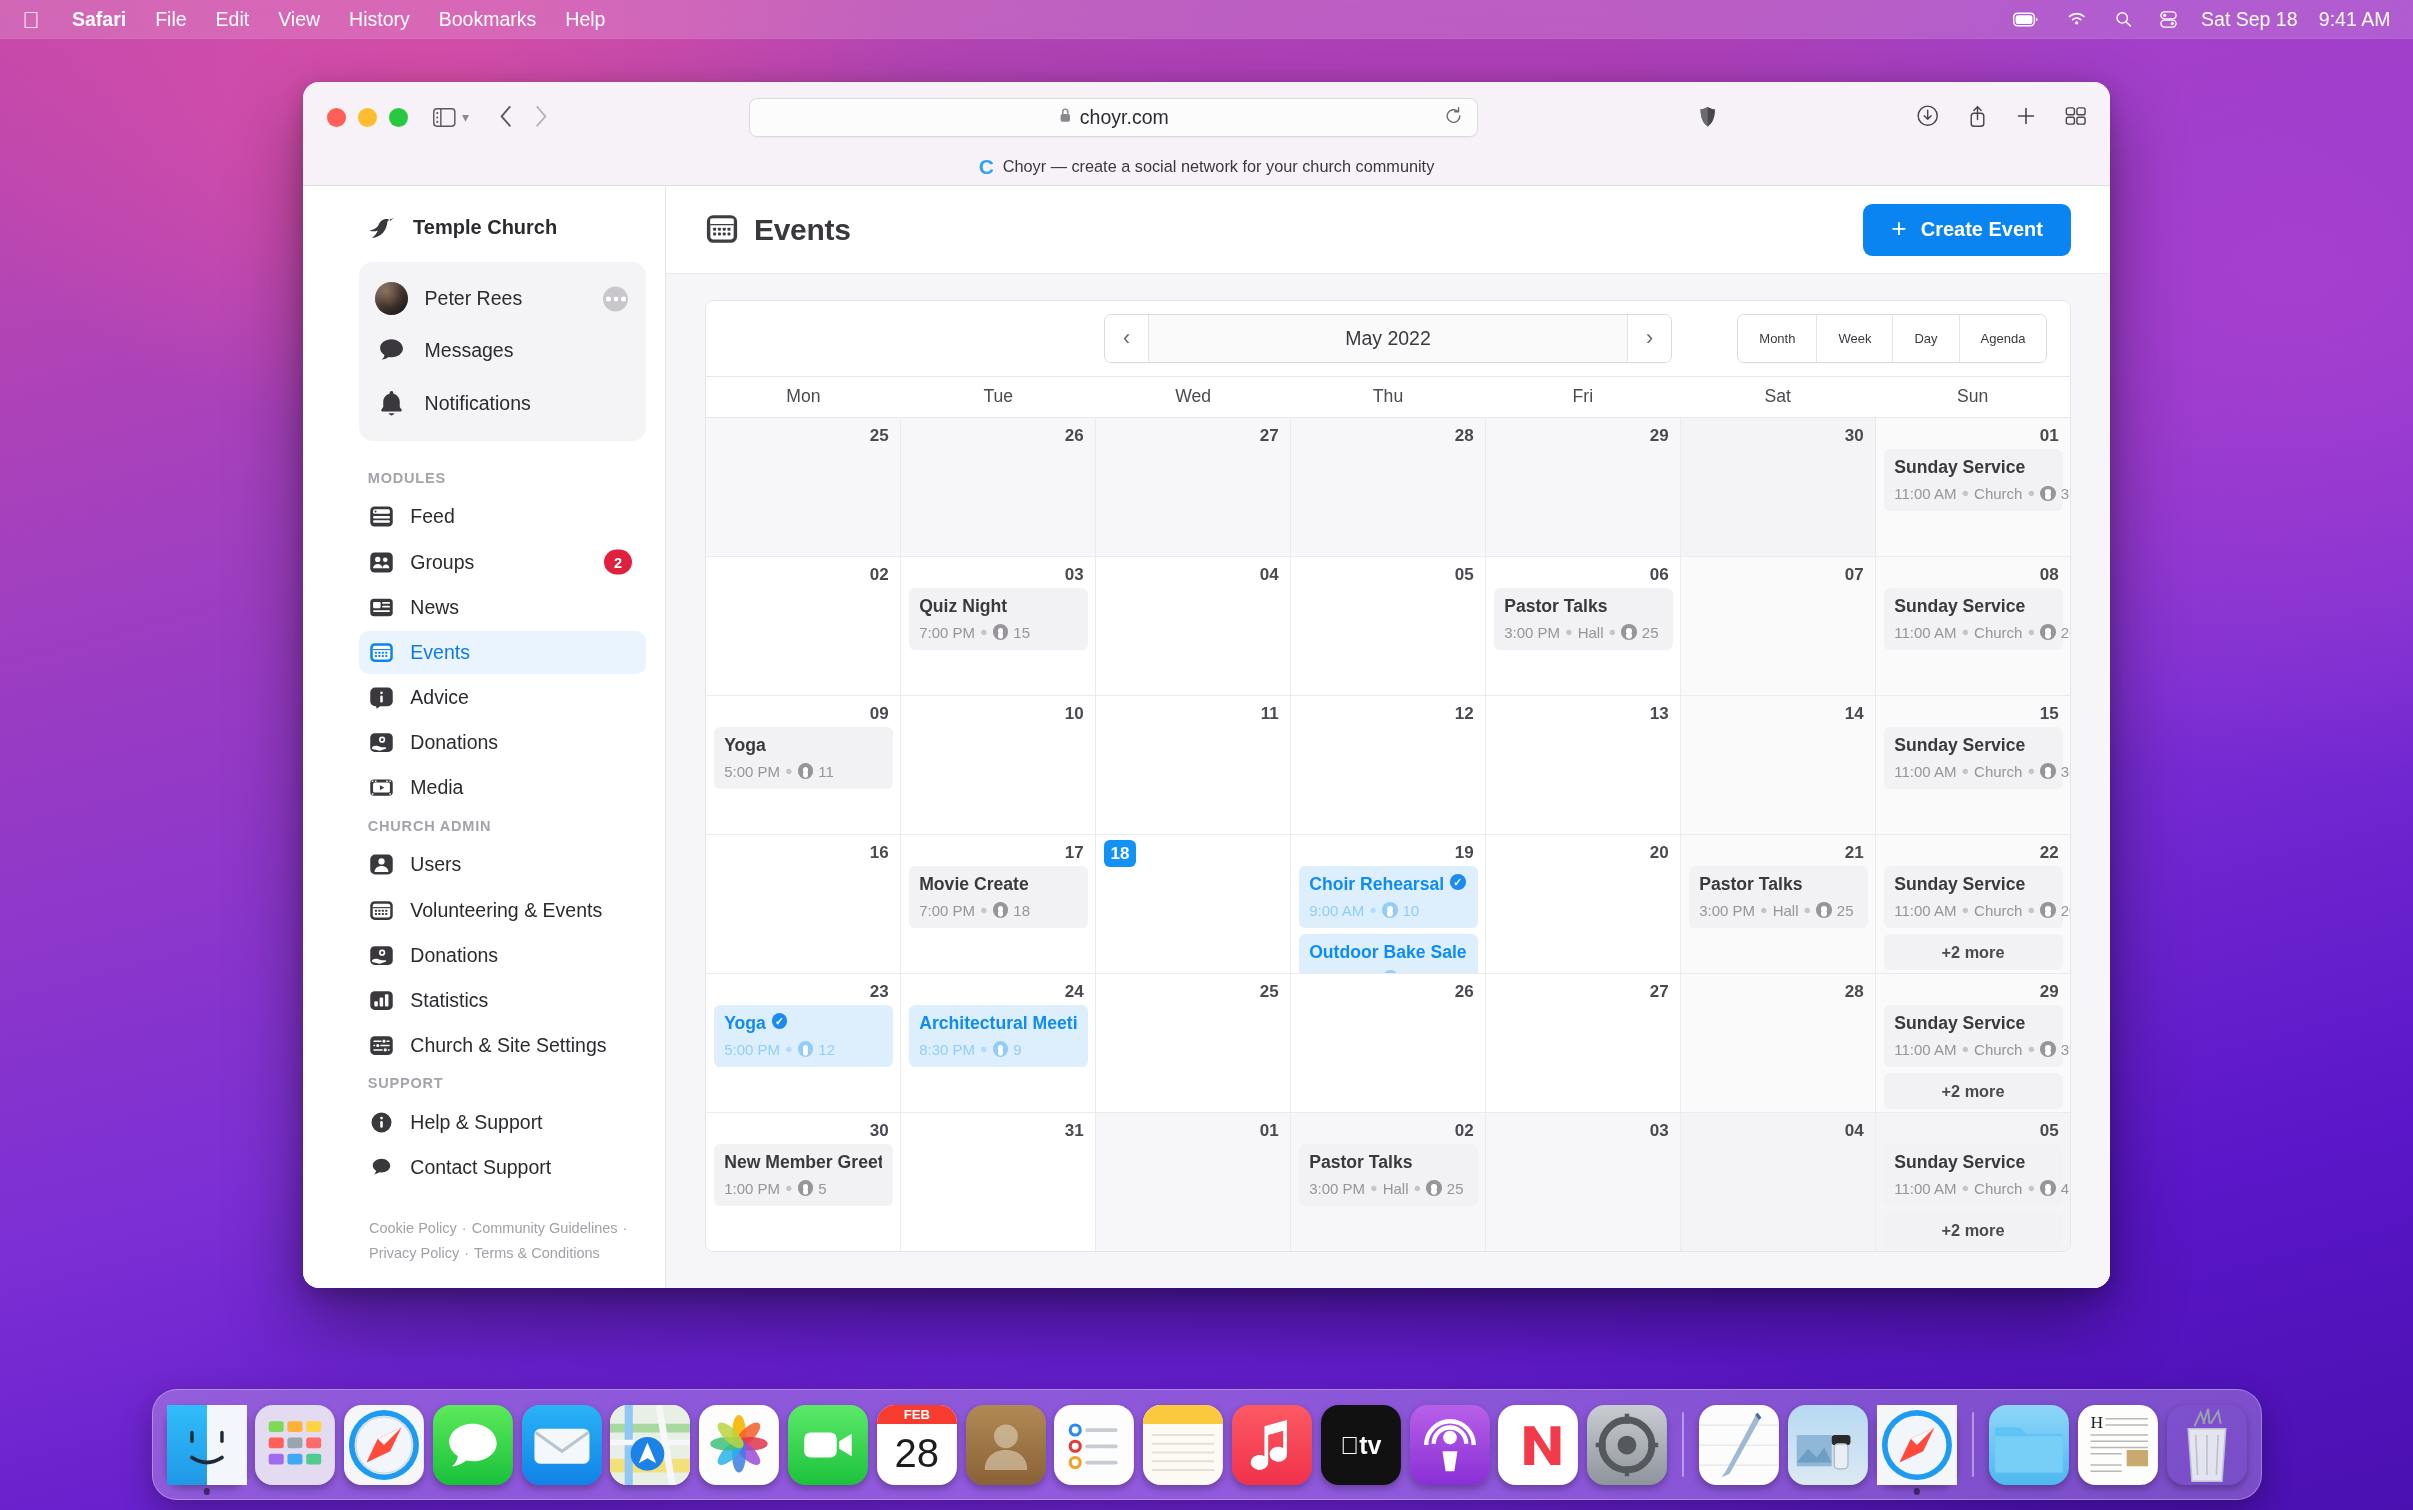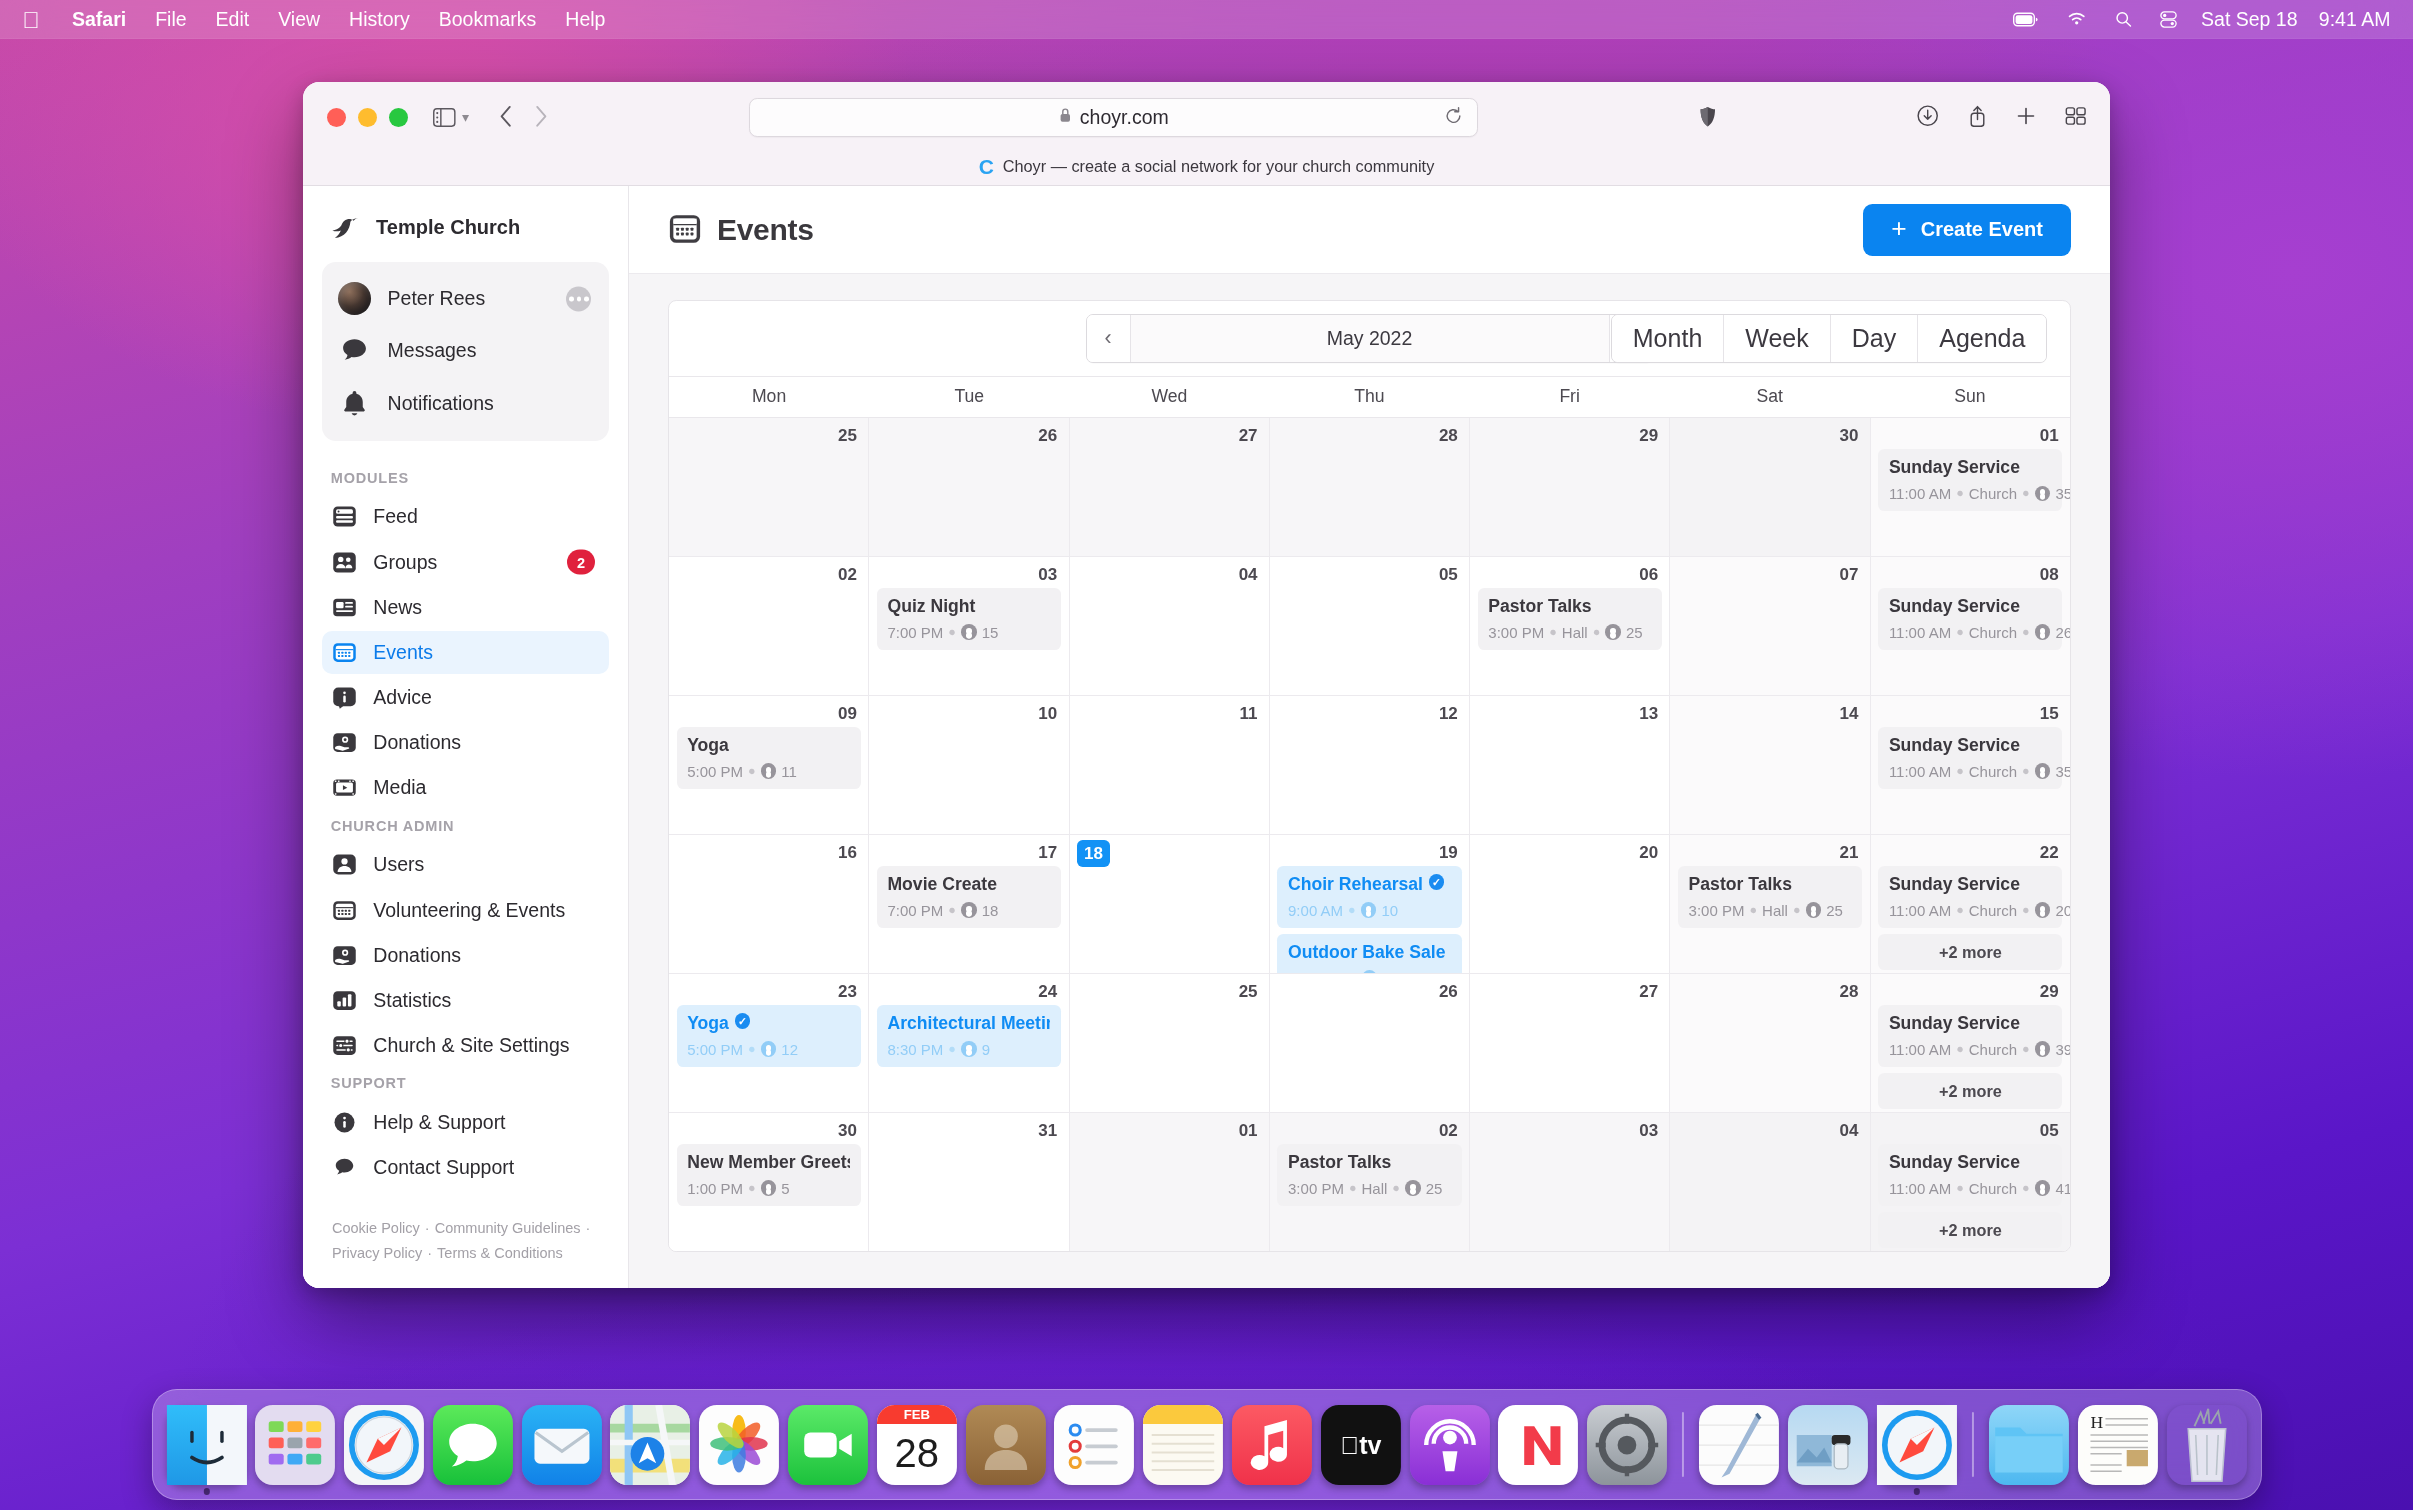--- a/index.html
+++ b/index.html
@@ -84,21 +84,21 @@
     color:#2aa3f2; font-size:21px; font-weight:bold; font-family:"Liberation Sans",sans-serif;
   }
 
   
   #page { flex:1; display:flex; min-height:0; background:#fff; }
 
   
   #sidebar {
     width:326px; flex:0 0 326px; background:#fff;
     border-right:0.6px solid #e8e6ea;
-    display:flex; flex-direction:column; padding:0 19px;
+    display:flex; flex-direction:column; padding:0 19px;margin-left:37px;
   }
   .brand { display:flex; align-items:center; gap:16.3px; padding:28px 8.8px 21.4px; }
   .brand-name { font-size:20px; font-weight:bold; color:#2c2a2f; }
   .userbox {
     background:#f4f3f5; border-radius:14px; padding:11.3px 0; margin-bottom:22.6px;
   }
   .userrow {
     display:flex; align-items:center; gap:16.3px; padding:8.8px 16.3px; position:relative;
   }
   .avatar {
@@ -172,21 +172,21 @@
     width:478px; height:47px; display:flex; align-items:center; justify-content:center;
     font-size:19.5px; color:#3c3940; background:#fbfafb;
   }
   .viewgroup {
     position:absolute; right:22.6px; display:flex;
     border:0.6px solid #dcdade; border-radius:7px; overflow:hidden; background:#fff;
     box-shadow:0 0.6px 0.6px rgba(0,0,0,.03);
   }
   .viewgroup .vbtn {
     height:47px; padding:0 21px; display:flex; align-items:center; justify-content:center;
-    font-size:25px; color:#3c3940; background:#fff; cursor:pointer;
+    font-size:13px; color:#3c3940; background:#fff; cursor:pointer;
     border-left:0.6px solid #e6e4e8;
   }
   .viewgroup .vbtn:first-child { border-left:none; }
 
   .dowrow { display:flex; border-top:0.6px solid #e9e7eb; border-bottom:0.6px solid #e9e7eb; }
   .dow {
     flex:1 1 0; text-align:center; font-size:17.6px; color:#4c4950;
     padding:8.8px 0 10px;
   }
   #grid { flex:1; display:flex; flex-direction:column; min-height:0; }

